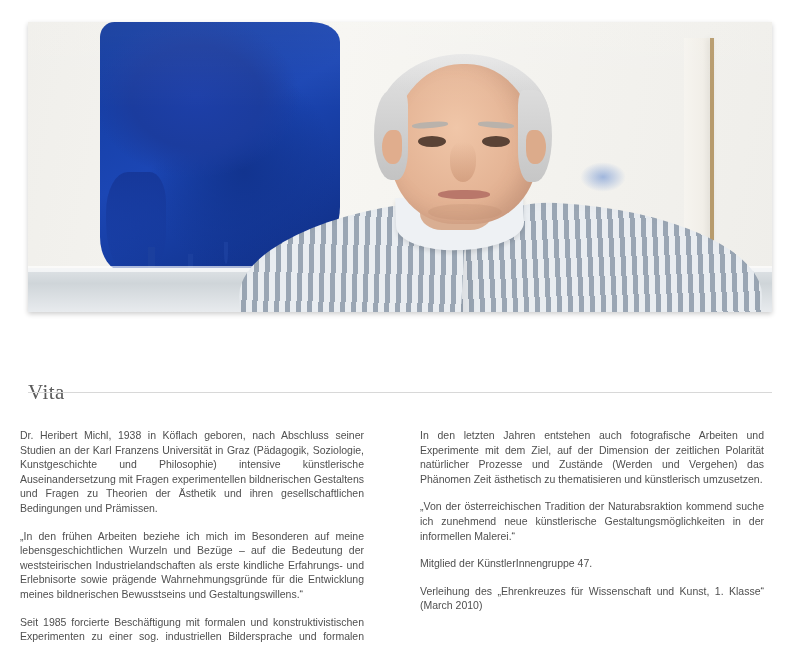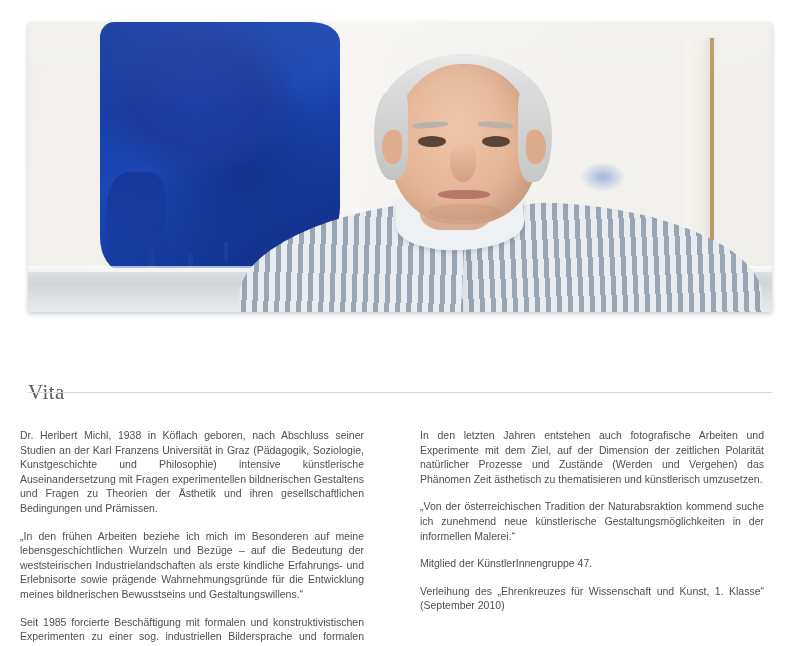--- a/index.html
+++ b/index.html
@@ -275,17 +275,17 @@
   <div class="columns">
     <div class="col">
       <p>Dr. Heribert Michl, 1938 in Köflach geboren, nach Abschluss seiner Studien an der Karl Franzens Universität in Graz (Pädagogik, Soziologie, Kunstgeschichte und Philosophie) intensive künstlerische Auseinandersetzung mit Fragen experimentellen bildnerischen Gestaltens und Fragen zu Theorien der Ästhetik und ihren gesellschaftlichen Bedingungen und Prämissen.</p>
       <p>„In den frühen Arbeiten beziehe ich mich im Besonderen auf meine lebensgeschichtlichen Wurzeln und Bezüge – auf die Bedeutung der weststeirischen Industrielandschaften als erste kindliche Erfahrungs- und Erlebnisorte sowie prägende Wahrnehmungsgründe für die Entwicklung meines bildnerischen Bewusstseins und Gestaltungswillens.“</p>
       <p>Seit 1985 forcierte Beschäftigung mit formalen und konstruktivistischen Experimenten zu einer sog. industriellen Bildersprache und formalen Kategorien zu einer „Industriellen Ästhetik“.</p>
     </div>
     <div class="col">
       <p>In den letzten Jahren entstehen auch fotografische Arbeiten und Experimente mit dem Ziel, auf der Dimension der  zeitlichen Polarität natürlicher Prozesse und Zustände (Werden und Vergehen) das Phänomen Zeit ästhetisch zu thematisieren und künstlerisch umzusetzen.</p>
       <p>„Von der österreichischen Tradition der Naturabsraktion kommend suche ich zunehmend neue künstlerische Gestaltungsmöglichkeiten in der informellen Malerei.“</p>
       <p>Mitglied der KünstlerInnengruppe 47.</p>
-      <p>Verleihung des „Ehrenkreuzes für Wissenschaft und Kunst, 1. Klasse“ (September 2010)</p>
+      <p>Verleihung des „Ehrenkreuzes für Wissenschaft und Kunst, 1. Klasse“ (March 2010)</p>
     </div>
   </div>
 
 </div>
 
 </body></html>

